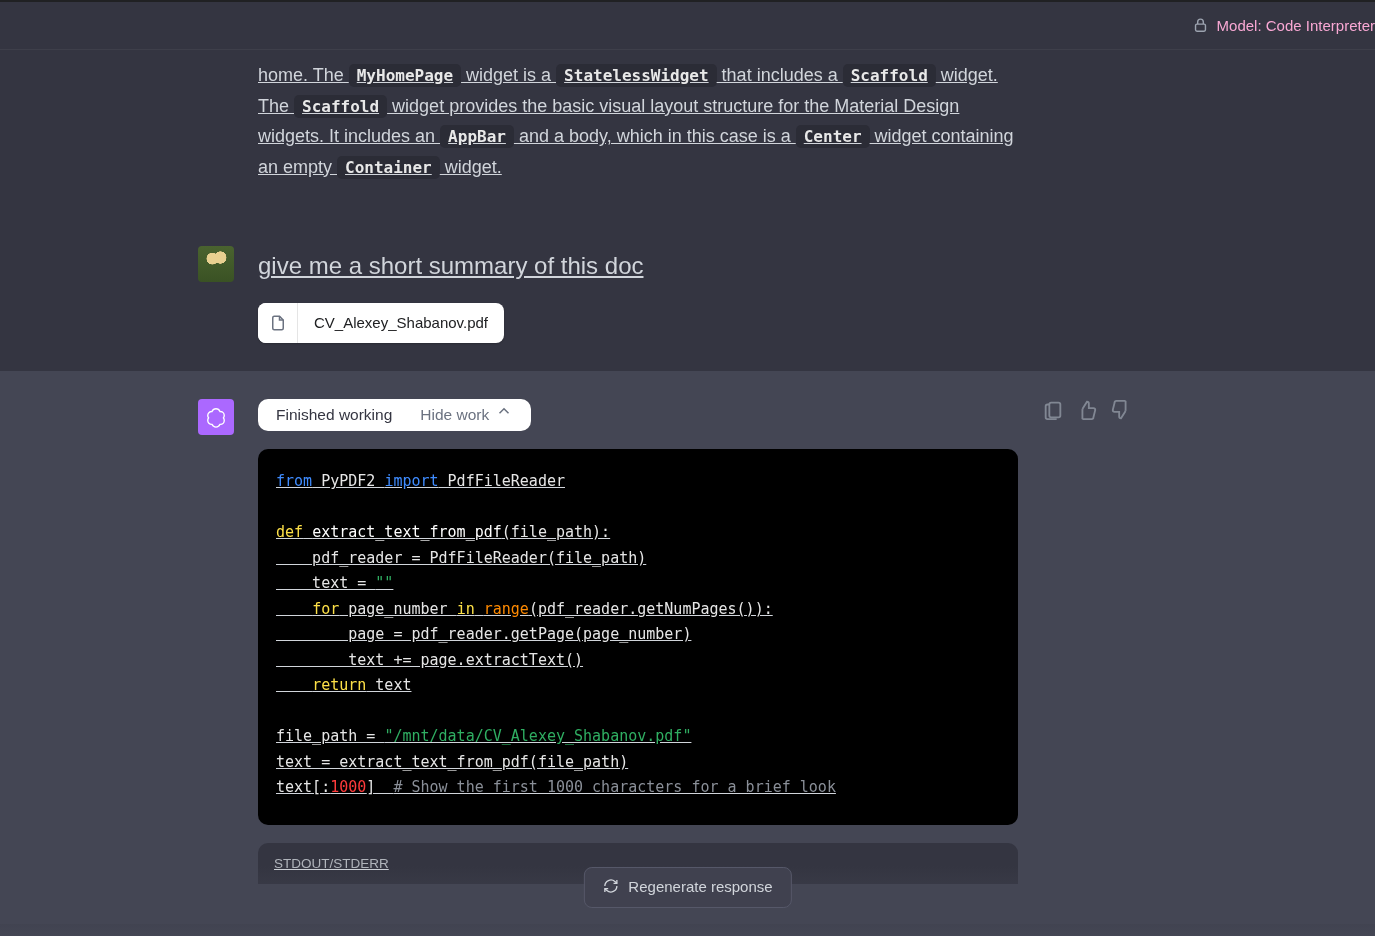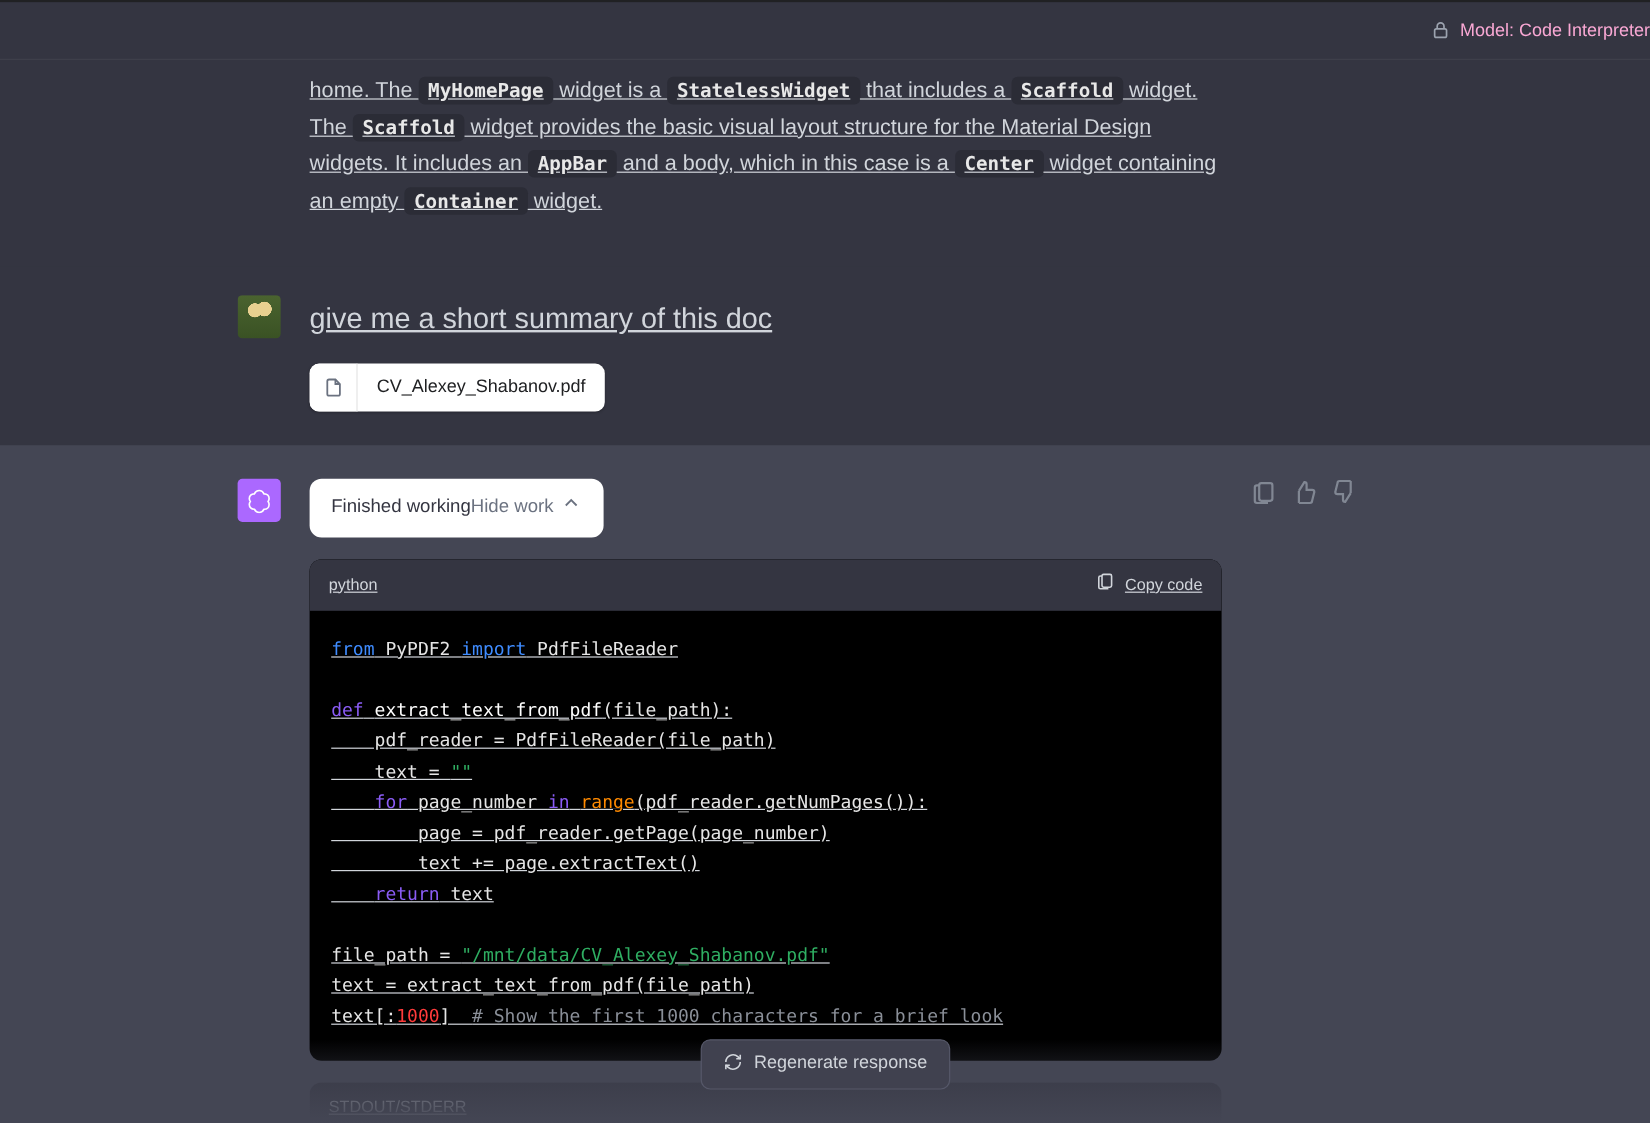--- a/index.html
+++ b/index.html
@@ -89,21 +89,22 @@
   .file-chip .ficon{
     width:40px; height:40px; display:flex; align-items:center; justify-content:center;
     background:#fff; border-right:1px solid #e5e5e5;
   }
   .file-chip .ficon svg{width:18px;height:18px;color:#6b7280;}
   .file-chip .fname{ padding:0 16px;}
   .status-pill{
     display:inline-flex; align-items:center;
     background:#fff; color:#343541;
     border-radius:10px; padding:0 18px;
-    height:49px; font-size:15.5px;
+    height:32px; font-size:15.5px;
+    gap:28px;
     cursor:pointer;
   }
   .status-pill .hw{ color:#6b7280; display:flex; align-items:center; gap:6px;}
   .status-pill .hw svg{width:18px;height:18px;}
   .code-block{
     margin-top:18px;
     background:#000;
     border-radius:10px;
     overflow:hidden;
   }
@@ -116,21 +117,21 @@
   .copy-code{display:flex;align-items:center;gap:8px;cursor:pointer;}
   .copy-code svg{width:16px;height:16px;}
   pre.code{
     padding:20px 18px 24px 18px;
     font-family: ui-monospace, SFMono-Regular, Menlo, monospace;
     font-size:15px; line-height:1.7;
     color:#e6e6e6;
     white-space:pre;
   }
   .tok-kw{color:#3f8cff;}
-  .tok-kw2{color:#8b5cf6;}
+  .tok-kw2{color:#fde047;}
   .tok-fn{color:#ffffff;}
   .tok-fn2{color:#ff8a00;}
   .tok-str{color:#2fae62;}
   .tok-num{color:#ff3b3b;}
   .tok-cmt{color:#8a8f98;}
   .stdout-block{
     margin-top:18px;
     background:#1f1f1f;
     border-radius:10px 10px 0 0;
     overflow:hidden;
@@ -219,32 +220,20 @@
         <span>Hide work</span>
         <span>
           <svg viewBox="0 0 24 24" fill="none" stroke="currentColor" stroke-width="2">
               <polyline points="6 15 12 9 18 15"></polyline>
             </svg>
         </span>
       </span>
     </div>
 
     <div class="code-block">
-      <div class="code-head">
-        <span>python</span>
-        <span class="copy-code">
-          <span>
-            <svg viewBox="0 0 24 24" fill="none" stroke="currentColor" stroke-width="2">
-                <rect x="8" y="4" width="12" height="16" rx="2"></rect>
-                <path d="M8 6H6a2 2 0 0 0-2 2v12a2 2 0 0 0 2 2h10"></path>
-              </svg>
-          </span>
-          <span>Copy code</span>
-        </span>
-      </div>
 <pre class="code"><span class="tok-kw">from</span><span> PyPDF2 </span><span class="tok-kw">import</span><span> PdfFileReader</span>
 
 <span class="tok-kw2">def</span><span> </span><span class="tok-fn">extract_text_from_pdf</span><span>(file_path):</span>
 <span>    pdf_reader = PdfFileReader(file_path)</span>
 <span>    text = </span><span class="tok-str">""</span>
 <span>    </span><span class="tok-kw2">for</span><span> page_number </span><span class="tok-kw2">in</span><span> </span><span class="tok-fn2">range</span><span>(pdf_reader.getNumPages()):</span>
 <span>        page = pdf_reader.getPage(page_number)</span>
 <span>        text += page.extractText()</span>
 <span>    </span><span class="tok-kw2">return</span><span> text</span>
 

